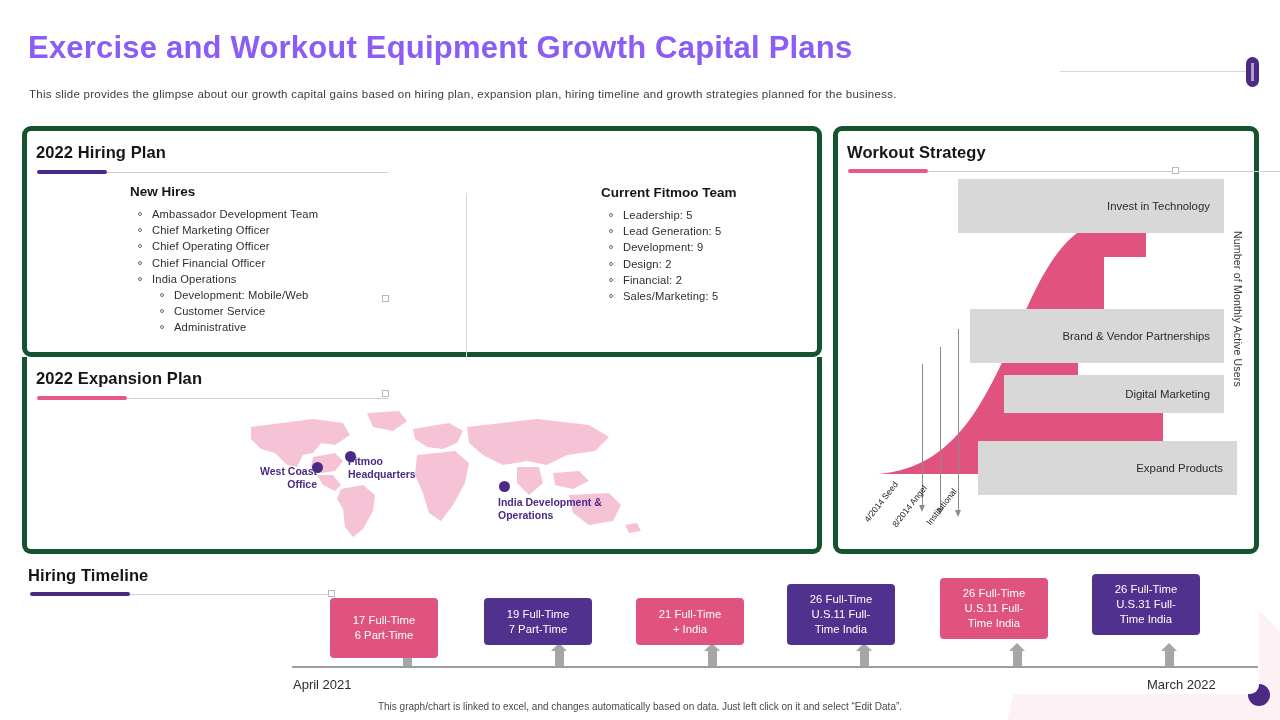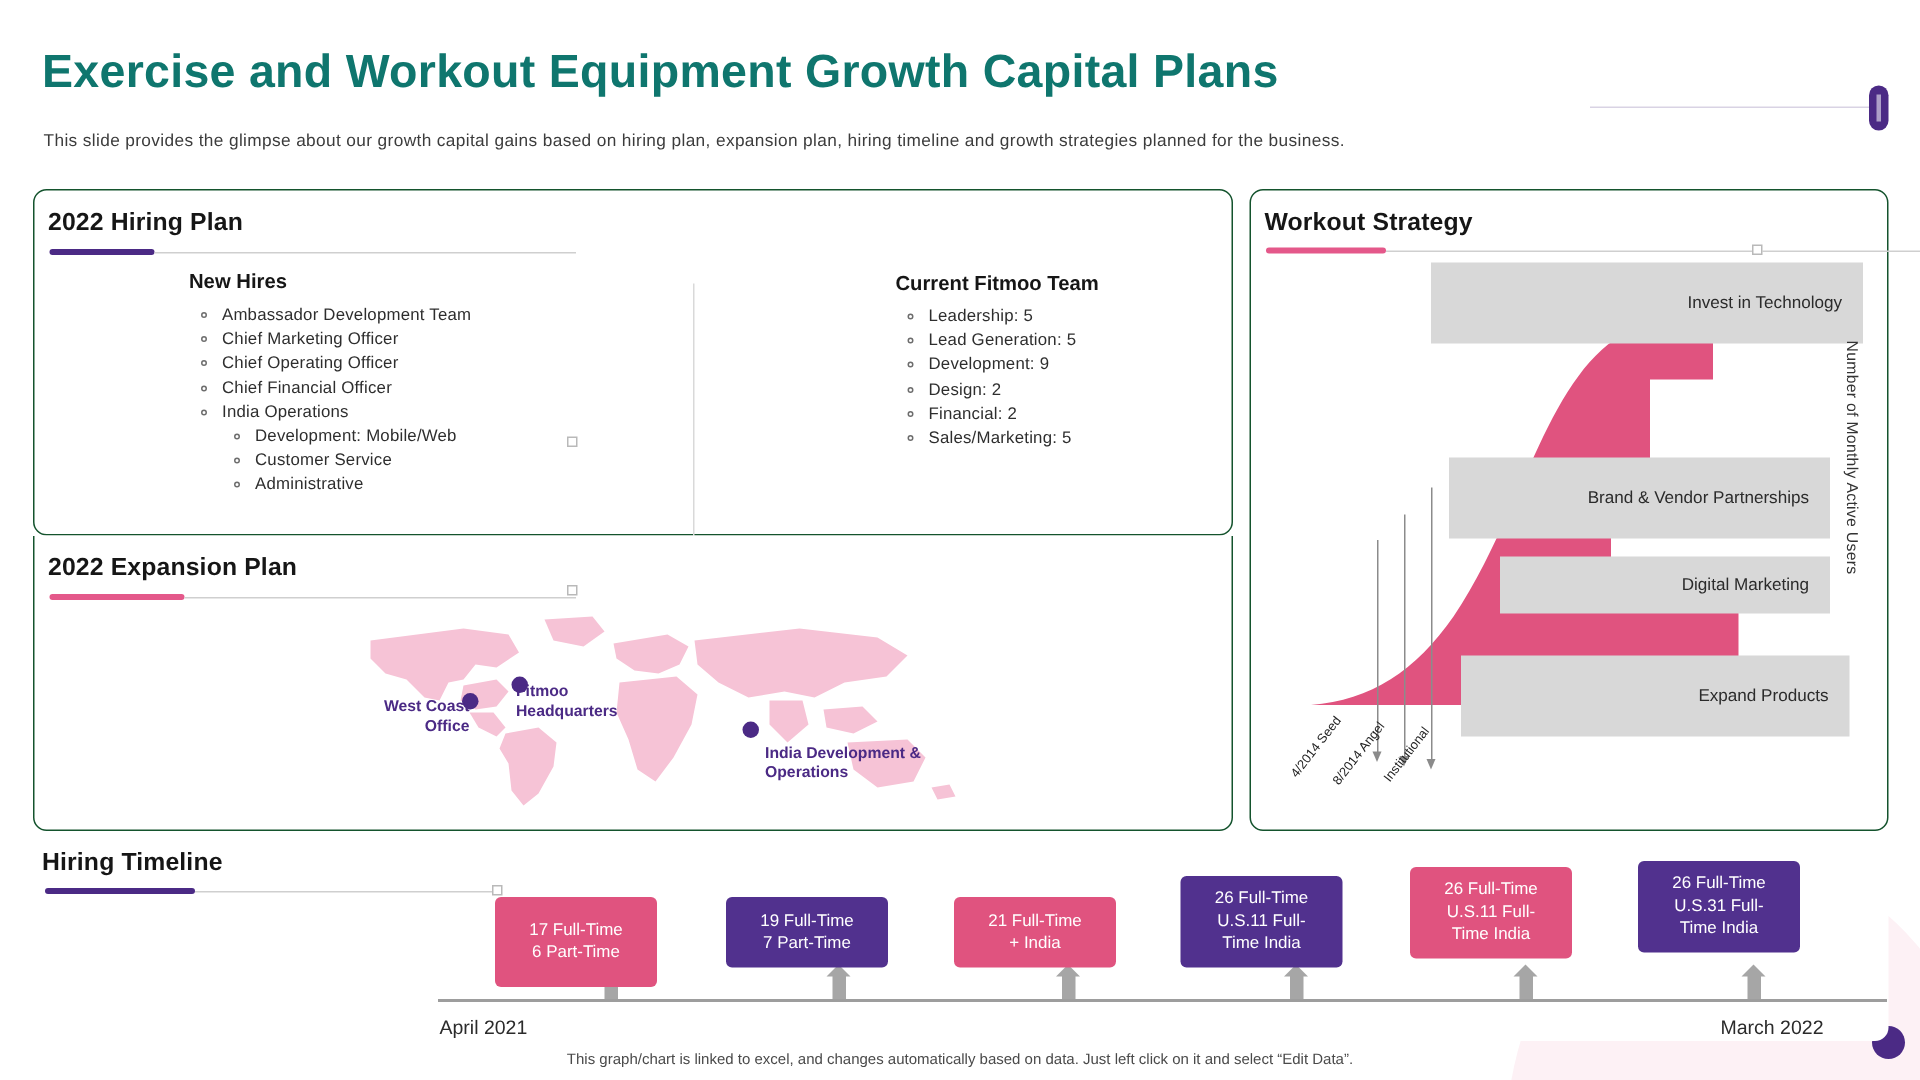--- a/index.html
+++ b/index.html
@@ -69,37 +69,37 @@
   }
 
   
   .title {
     position: absolute;
     left: 28px;
     top: 30px;
     font-size: 31px;
     font-weight: bold;
     letter-spacing: .2px;
-    color: #0f766e;
+    color: #8b5cf6;
     z-index: 3;
   }
   .subtitle {
     position: absolute;
     left: 29px;
     top: 88px;
     font-size: 11.5px;
     color: #3c3c3c;
     letter-spacing: .25px;
     z-index: 3;
   }
 
   
   .panel {
     position: absolute;
-    border: 1px solid #14532d;
+    border: 5px solid #14532d;
     border-radius: 9px;
     background: #ffffff;
     box-sizing: border-box;
     z-index: 2;
   }
   .panel-title {
     font-size: 16.5px;
     font-weight: bold;
     color: #161616;
     letter-spacing: .1px;
@@ -391,40 +391,40 @@
     <div class="map-dot" style="left:282px; top:72px;"></div>
 
     <div class="map-label" style="left:24px; top:56px; text-align:right; width:76px;">
       <span>West Coast</span><br>
       <span>Office</span>
     </div>
     <div class="map-label" style="left:131px; top:46px; width:90px;">
       <span>Fitmoo</span><br>
       <span>Headquarters</span>
     </div>
-    <div class="map-label" style="left:297px; top:87px; width:130px;">
+    <div class="map-label" style="left:281px; top:87px; width:130px;">
       <span>India Development &amp;</span><br>
       <span>Operations</span>
     </div>
   </div>
 </div>
 
 <div class="panel" id="growth-strategy">
   <div class="panel-title">Workout Strategy</div>
   <div class="accent-bar accent-pink"></div>
   <div class="accent-line"></div>
   <div class="accent-tick"></div>
 
   <div class="chart-area">
 
     <svg width="300" height="300" viewBox="0 0 300 300" style="position:absolute; left:20px; top:10px;">
       <path d="M0 285 C 40 282, 70 262, 95 226 C 118 192, 134 150, 152 112 C 168 78, 186 48, 212 36 L 268 36 L 268 68 L 226 68 L 226 122 L 255 122 L 255 156 L 200 156 L 200 218 L 285 218 L 285 285 Z" fill="#e0537f"></path>
     </svg>
 
-    <div class="funnel-step" style="left:100px; top:0px; width:288px; height:54px;">
+    <div class="funnel-step" style="left:100px; top:0px; width:266px; height:54px;">
       <span>Invest in Technology</span>
     </div>
     <div class="funnel-step" style="left:112px; top:130px; width:254px; height:54px;">
       <span>Brand &amp; Vendor Partnerships</span>
     </div>
     <div class="funnel-step" style="left:146px; top:196px; width:220px; height:38px;">
       <span>Digital Marketing</span>
     </div>
     <div class="funnel-step" style="left:120px; top:262px; width:259px; height:54px;">
       <span>Expand Products</span>

